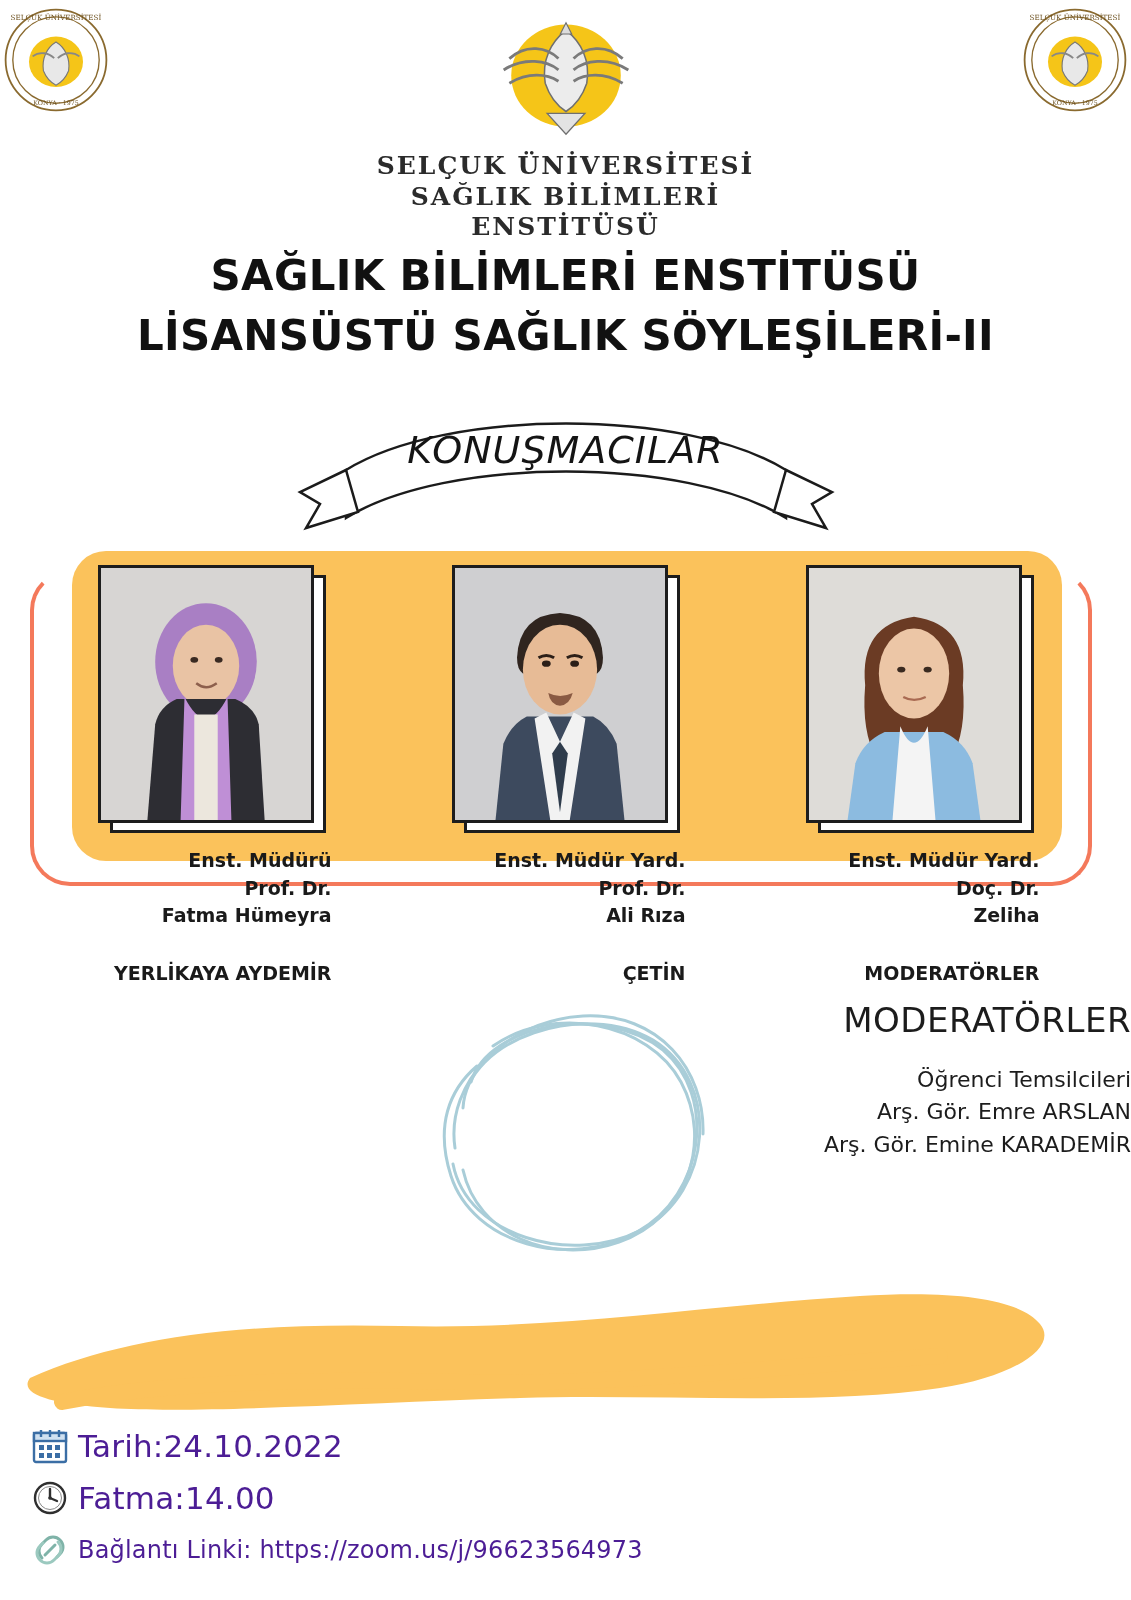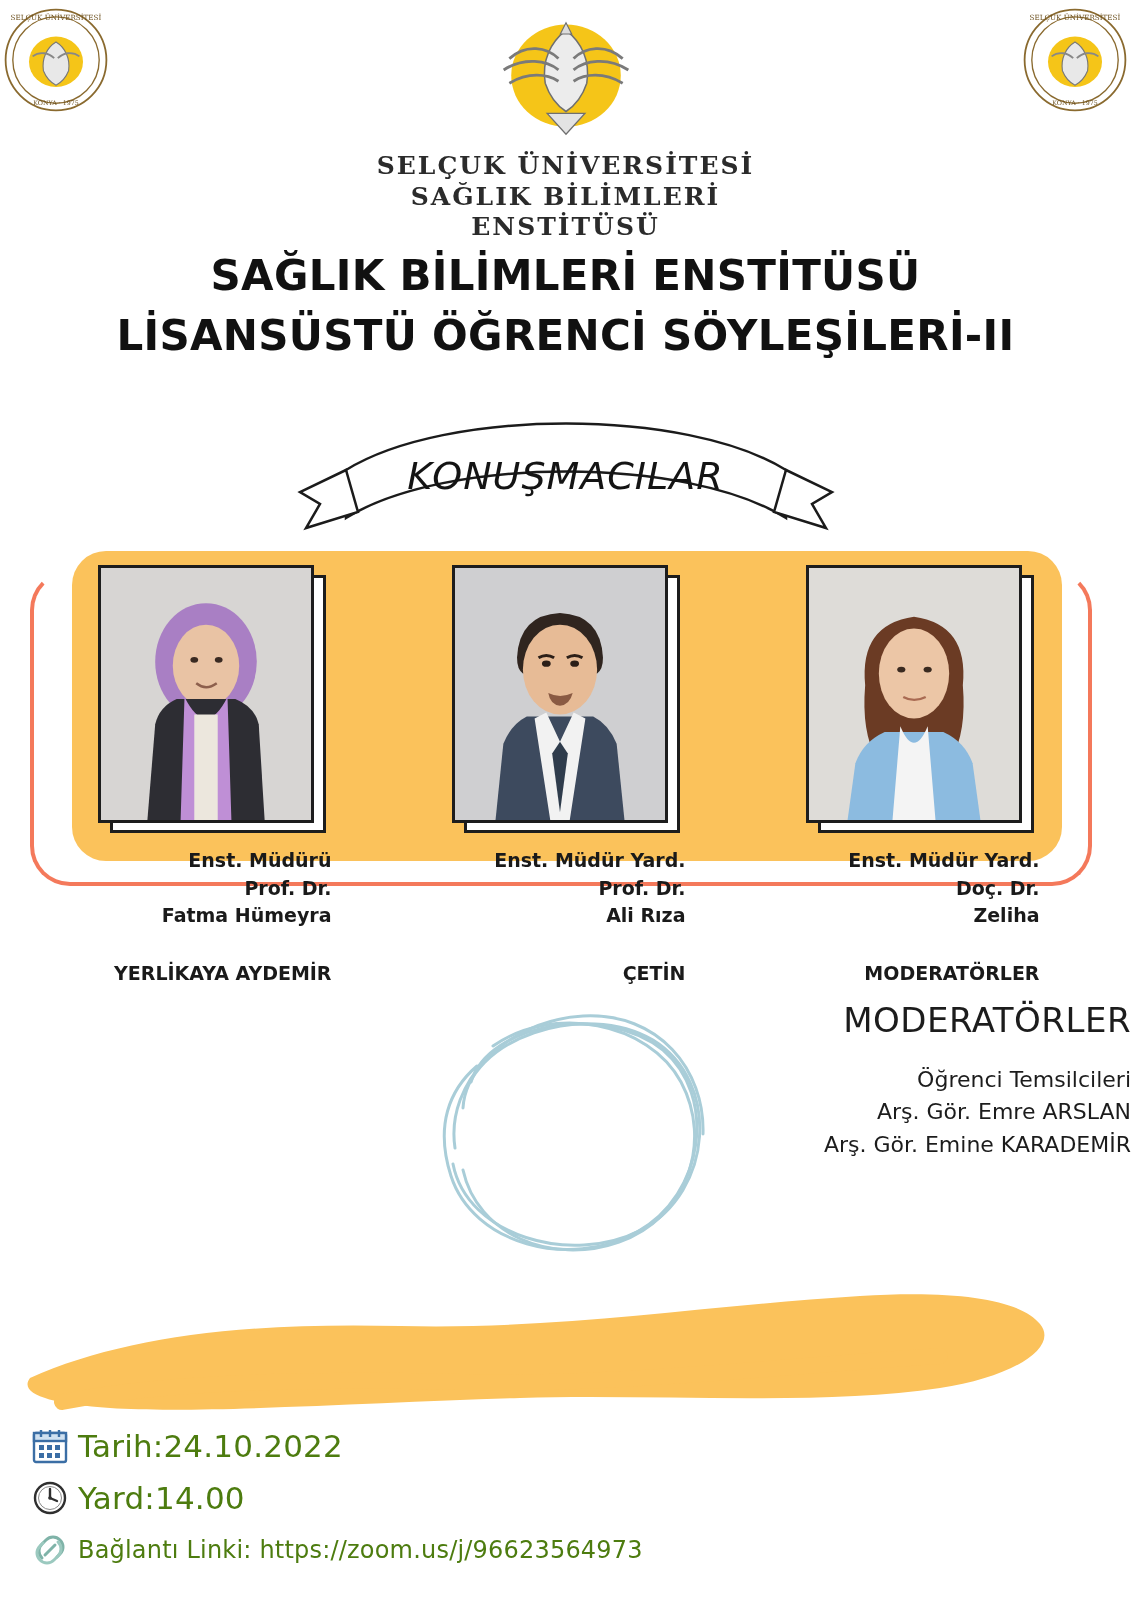--- a/index.html
+++ b/index.html
@@ -77,21 +77,20 @@
   .ribbon-text {
     position: absolute;
     width: 100%;
     top: 28px;
     text-align: center;
     font-family: "DejaVu Sans", sans-serif;
     font-style: italic;
     font-size: 38px;
     letter-spacing: 1px;
     color: #141414;
-    margin-top: 26px;
   }
 
   
   .band-orange {
     position: absolute;
     top: 551px;
     left: 72px;
     width: 990px;
     height: 310px;
     background: #fbc25b;
@@ -232,21 +231,21 @@
     margin-bottom: 12px;
   }
   .info-row .ic {
     width: 40px;
     height: 40px;
     flex: 0 0 40px;
     display: block;
   }
   .info-text {
     font-size: 31px;
-    color: #4d7c0f;
+    color: #4c1d95;
     letter-spacing: 0.2px;
   }
   .info-row.link .info-text { font-size: 24px; }
 </style>
 </head>
 <body>
 
 <div class="logo-corner left">
   <svg viewBox="0 0 120 120" width="108" height="108">
     <circle cx="60" cy="60" r="56" fill="#ffffff" stroke="#8a6a2f" stroke-width="2"></circle>
@@ -282,21 +281,21 @@
     <path d="M70 118 L90 140 L110 118 Z" fill="#e3e3e3" stroke="#6f6f6f" stroke-width="1.4"></path>
   </svg>
   <div class="uni-name">
     <div>SELÇUK ÜNİVERSİTESİ</div>
     <div>SAĞLIK BİLİMLERİ ENSTİTÜSÜ</div>
   </div>
 </div>
 
 <div class="main-title">
   <div>SAĞLIK BİLİMLERİ ENSTİTÜSÜ</div>
-  <div>LİSANSÜSTÜ ÖĞRENCİ SÖYLEŞİLERİ-II</div>
+  <div>LİSANSÜSTÜ SAĞLIK SÖYLEŞİLERİ-II</div>
 </div>
 
 <div class="ribbon-wrap">
   <svg viewBox="0 0 560 150" width="560" height="150">
     <path d="M60 70 C160 8 400 8 500 70 L500 118 C400 56 160 56 60 118 Z" fill="#ffffff" stroke="#1b1b1b" stroke-width="2.5"></path>
     <path d="M60 70 L14 92 L34 104 L20 128 L72 112 Z" fill="#ffffff" stroke="#1b1b1b" stroke-width="2.5"></path>
     <path d="M500 70 L546 92 L526 104 L540 128 L488 112 Z" fill="#ffffff" stroke="#1b1b1b" stroke-width="2.5"></path>
   </svg>
   <div class="ribbon-text">KONUŞMACILAR</div>
 </div>
@@ -419,21 +418,21 @@
   </div>
 
   <div class="info-row">
     <svg class="ic" viewBox="0 0 40 40">
       <circle cx="20" cy="20" r="15" fill="#ffffff" stroke="#2f2f2f" stroke-width="2.4"></circle>
       <circle cx="20" cy="20" r="11.5" fill="none" stroke="#8a8a8a" stroke-width="1"></circle>
       <line x1="20" y1="20" x2="20" y2="11" stroke="#2f2f2f" stroke-width="2.4" stroke-linecap="round"></line>
       <line x1="20" y1="20" x2="27" y2="23" stroke="#2f2f2f" stroke-width="2.4" stroke-linecap="round"></line>
       <circle cx="20" cy="20" r="1.8" fill="#2f2f2f"></circle>
     </svg>
-    <span class="info-text">Yard:14.00</span>
+    <span class="info-text">Fatma:14.00</span>
   </div>
 
   <div class="info-row link">
     <svg class="ic" viewBox="0 0 40 40">
       <path d="M15 25 L25 15" stroke="#7fb3a8" stroke-width="3" stroke-linecap="round"></path>
       <path d="M12 28 C8 24 8 18 12 14 L16 10 C20 6 26 6 30 10 C34 14 34 20 30 24 L27 27" fill="none" stroke="#7fb3a8" stroke-width="3" stroke-linecap="round"></path>
       <path d="M28 12 C32 16 32 22 28 26 L24 30 C20 34 14 34 10 30 C6 26 6 20 10 16 L13 13" fill="none" stroke="#9bc9bf" stroke-width="3" stroke-linecap="round"></path>
     </svg>
     <span class="info-text">Bağlantı Linki: https://zoom.us/j/96623564973</span>
   </div>

